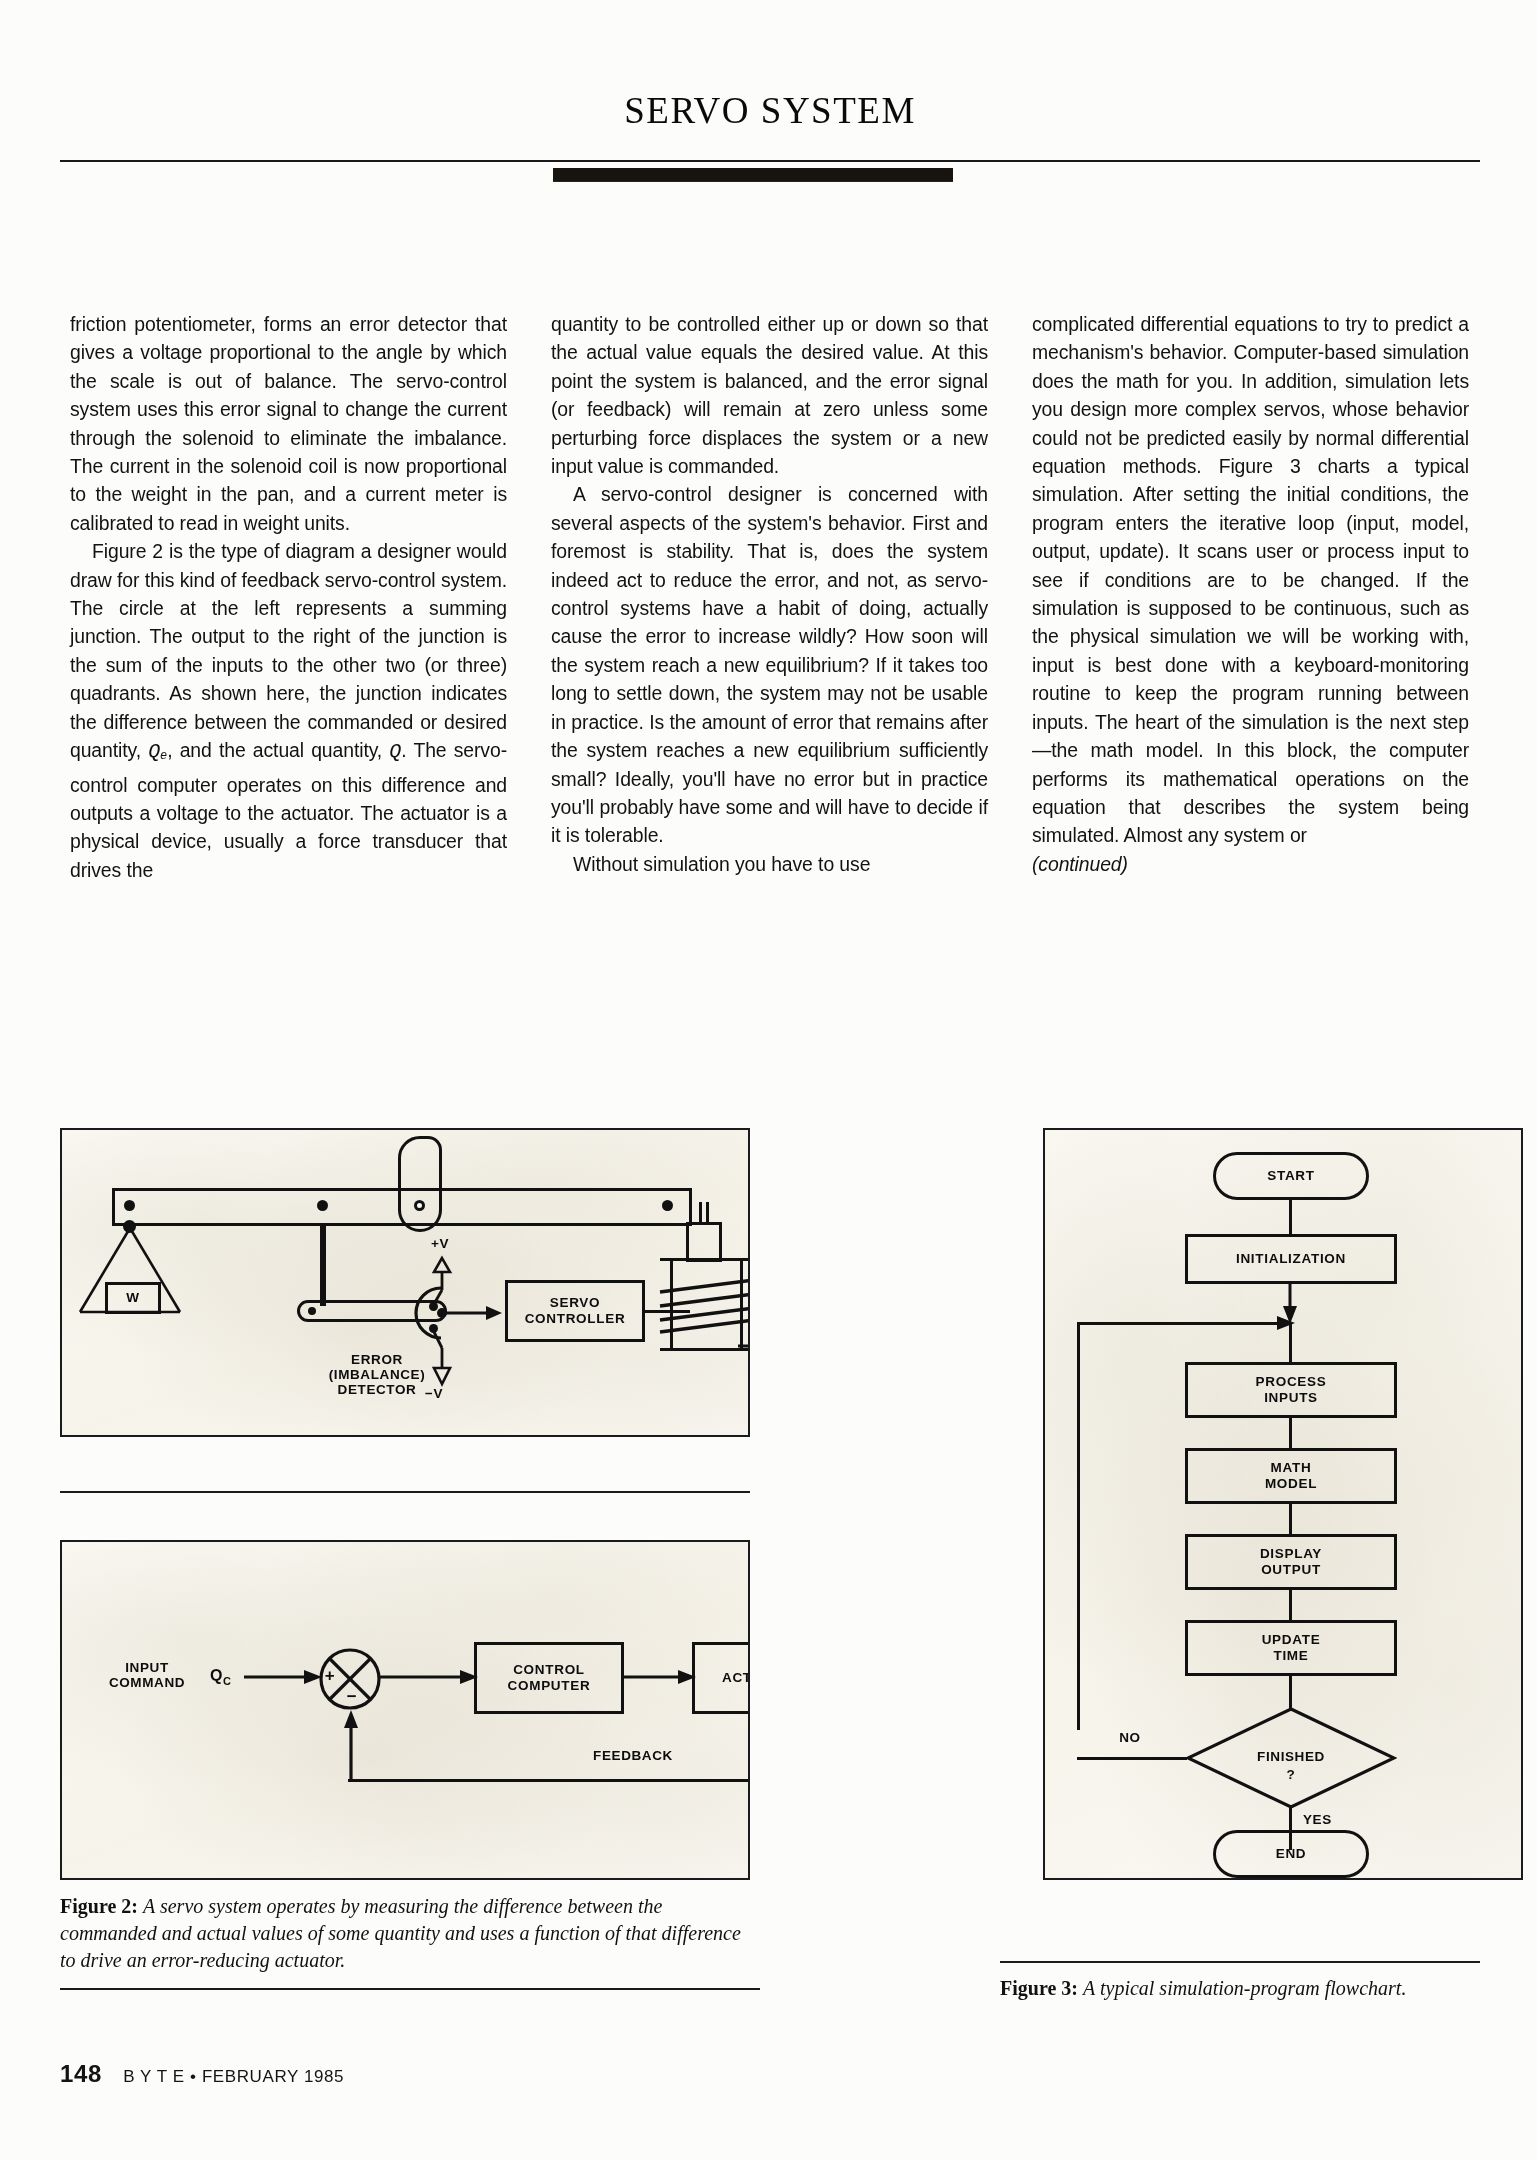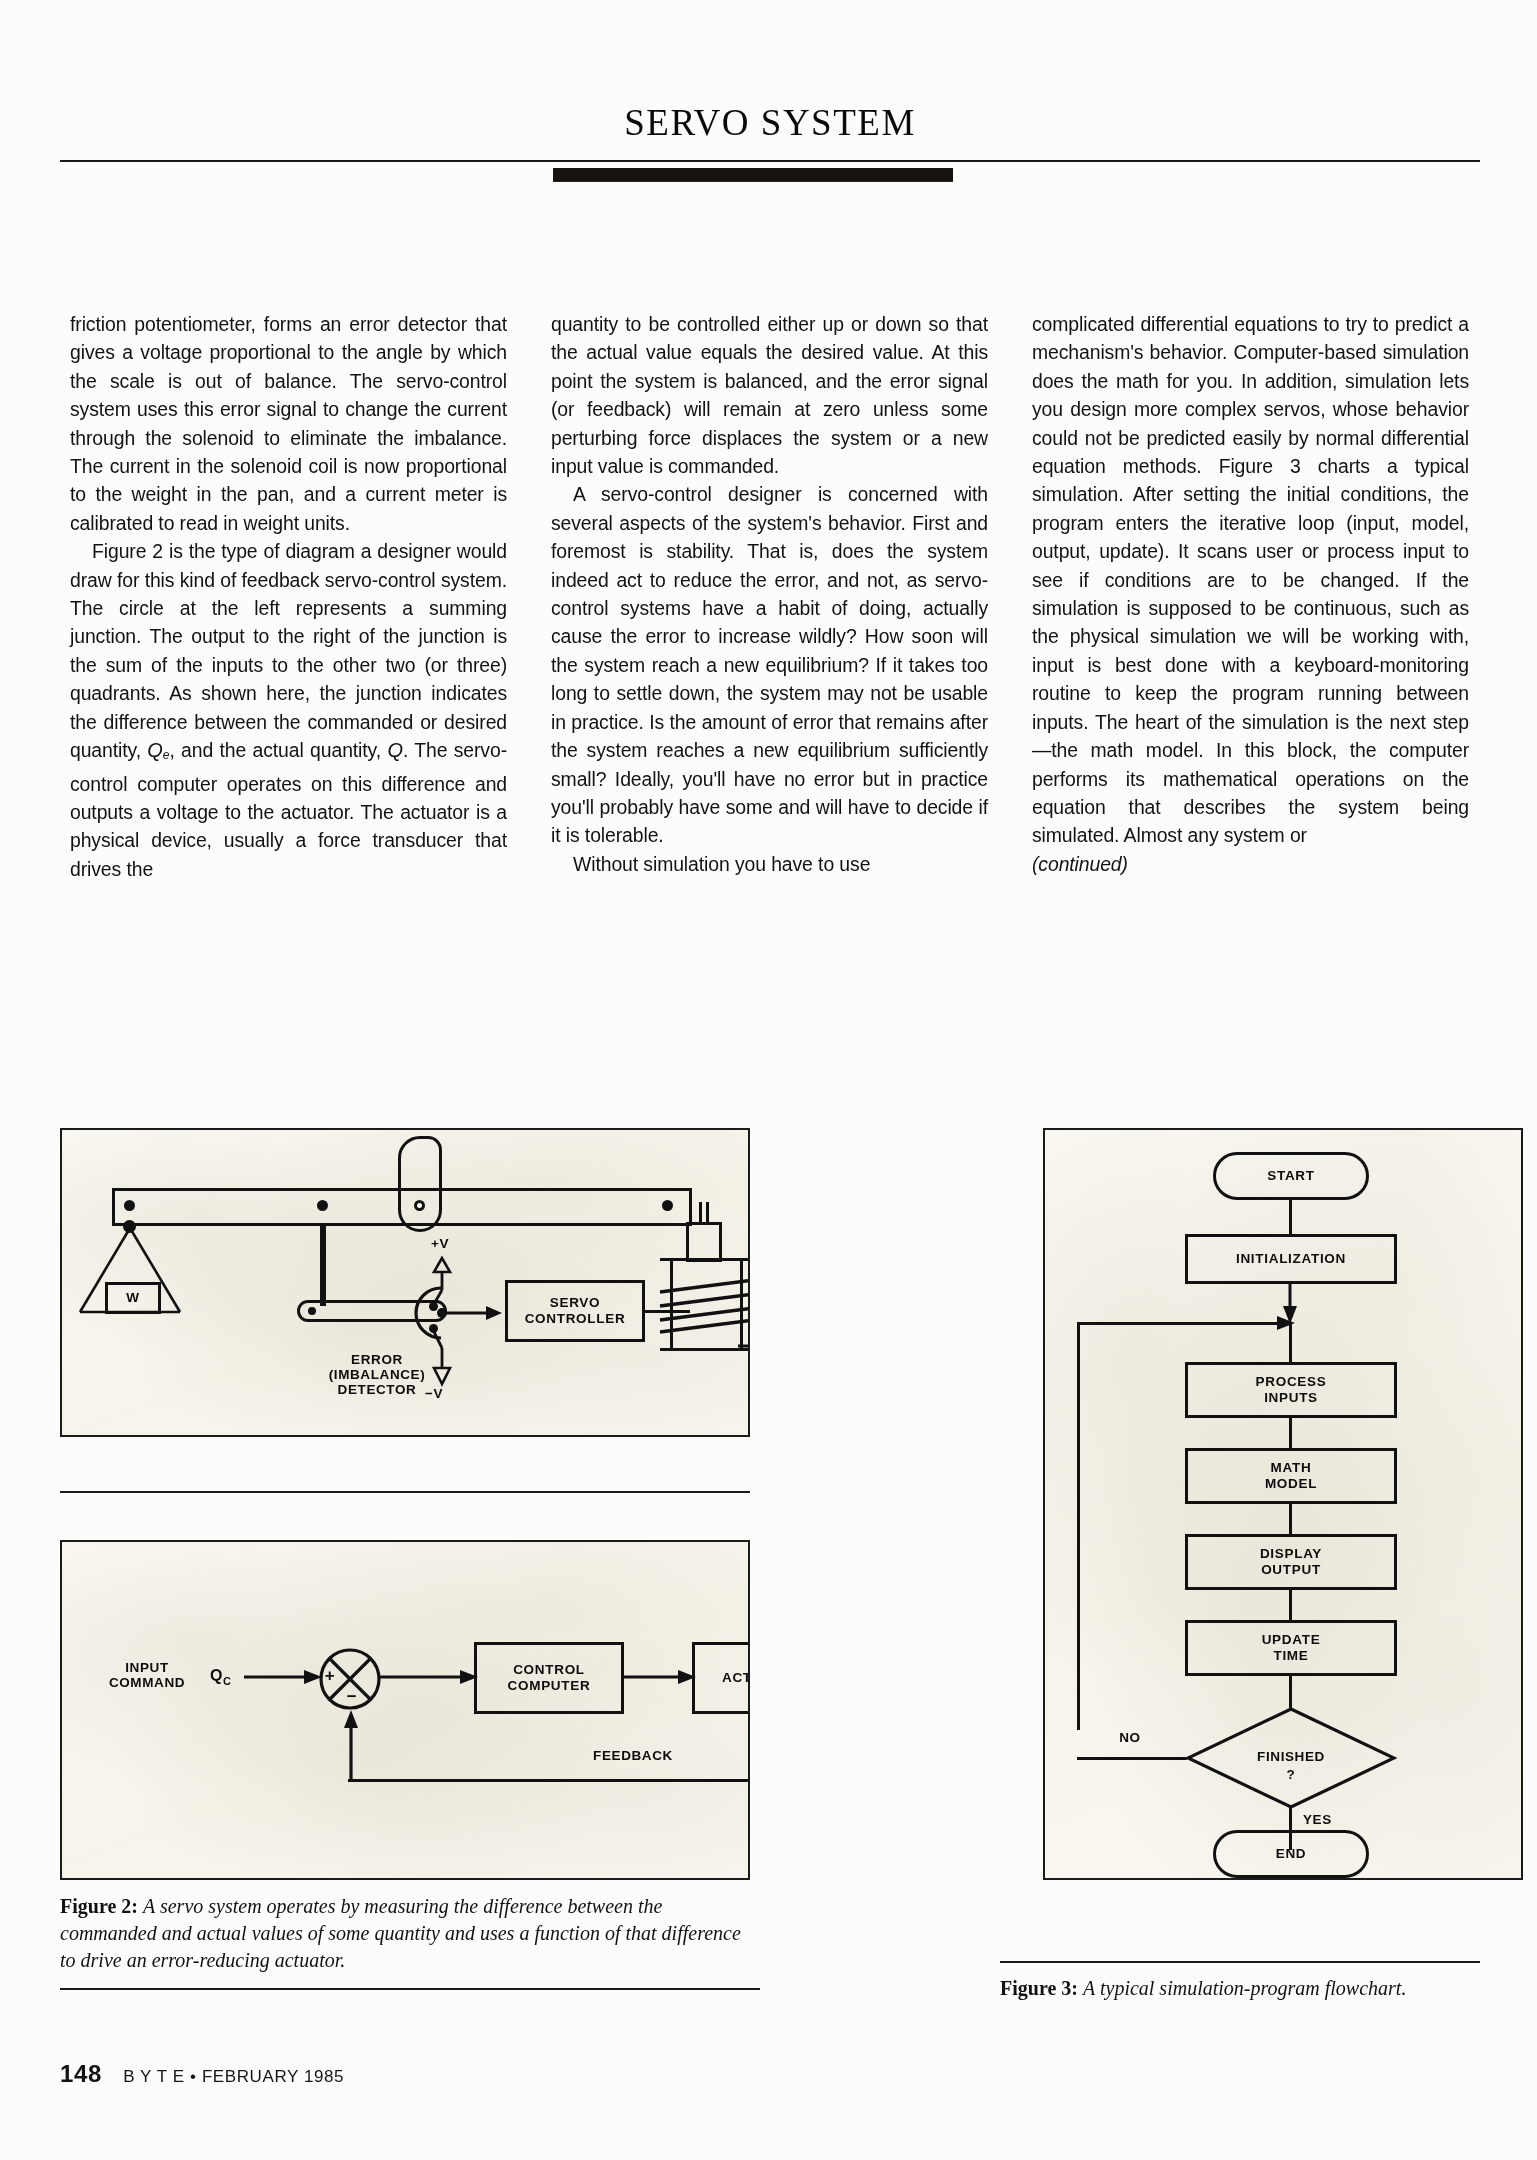--- a/index.html
+++ b/index.html
@@ -11,21 +11,21 @@
     position:relative;
     overflow:hidden;
   }
   .page{
     position:absolute;left:0;top:0;width:1537px;height:2160px;
     background:#fcfcfa;
   }
 
   
   .masthead{
-    position:absolute;left:60px;top:104px;width:1420px;
+    position:absolute;left:60px;top:92px;width:1420px;
     text-align:center;
   }
   .masthead .title{
     font-family:"Liberation Serif", serif;
     font-size:37px;letter-spacing:1.5px;color:#0a0a0a;
     line-height:1;
   }
   .rule-thin{
     position:absolute;left:60px;top:160px;width:1420px;height:2px;
     background:#1a1a1a;
@@ -53,21 +53,21 @@
     letter-spacing:-0.1px;
   }
   .col p.indent{text-indent:22px;}
   .contd{
     margin-top:2px;
     text-align:right;
     font-size:16px;
     font-style:italic;
     color:#181818;
   }
-  var{font-style:italic;font-family:Liberation Sans, sans-serif;font-size:20px;}
+  var{font-style:italic;font-family:Liberation Mono, monospace;font-size:20px;}
   var sub{font-size:12px;vertical-align:-2px;font-style:italic;}
 
   
   .fig{
     position:absolute;
     border:2px solid #1b1b1b;
     background:#fbfaf5;
     box-sizing:border-box;
   }
   .fig-art{position:absolute;inset:0;overflow:hidden;}

